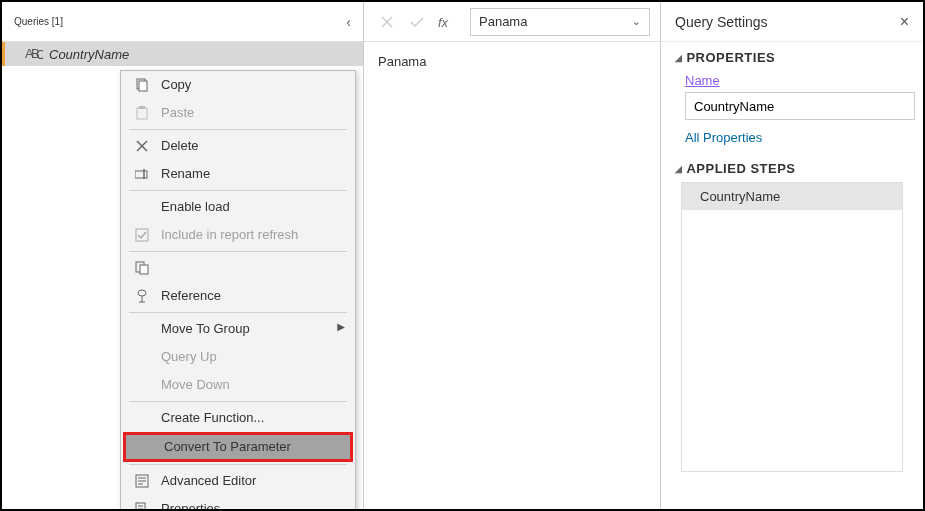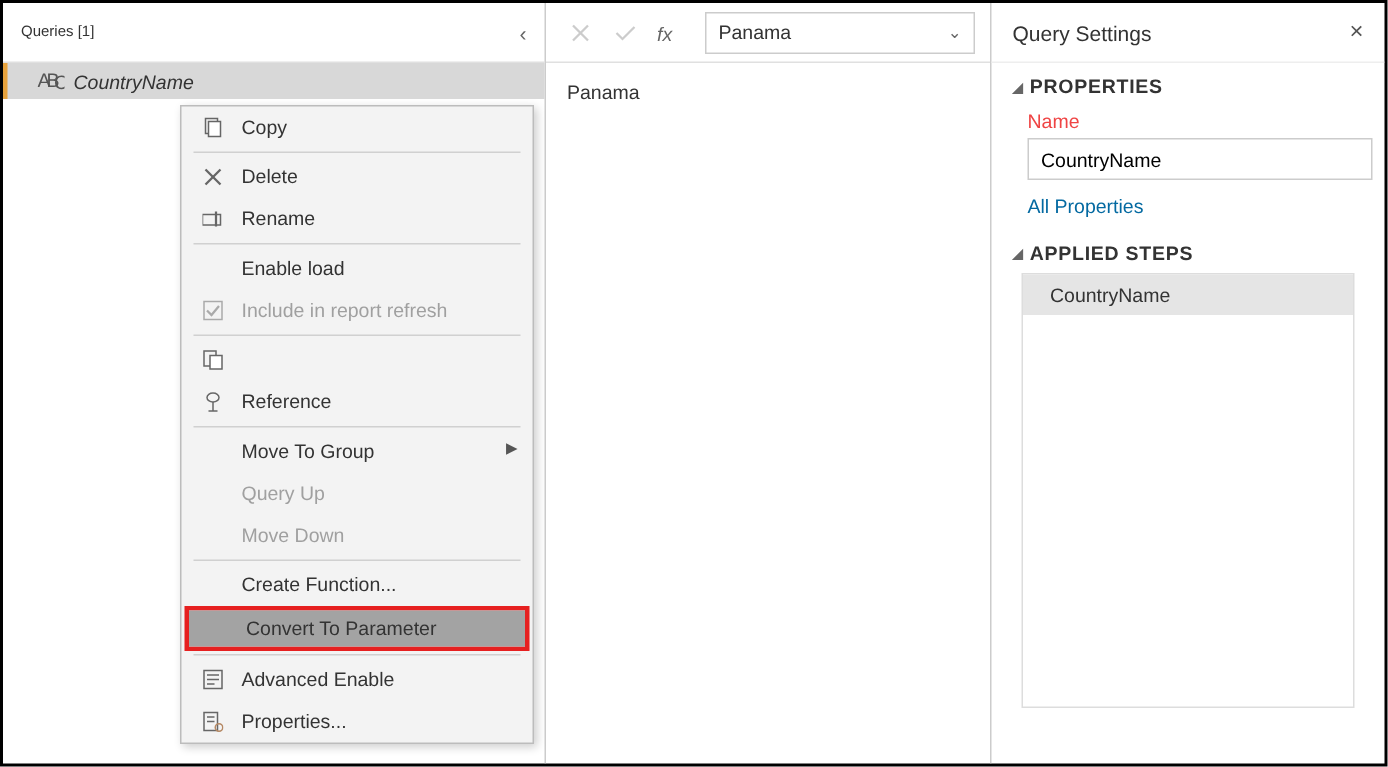--- a/index.html
+++ b/index.html
@@ -37,21 +37,21 @@
   .preview-area { padding: 12px 14px; color: #333; }
   
   
   .settings-panel { width: 262px; padding: 0; }
   .settings-header { height: 40px; display: flex; align-items: center; justify-content: space-between; padding: 0 14px; border-bottom: 1px solid #eee; }
   .settings-header-title { font-size: 14px; color: #333; }
   .close-btn { color: #555; cursor: pointer; font-size: 16px; }
   .section { padding: 8px 14px 4px 14px; }
   .section-header { display: flex; align-items: center; gap: 4px; font-weight: 600; color: #333; font-size: 12px; letter-spacing: 0.5px; }
   .section-caret { font-size: 9px; color: #666; }
-  .field-label { display: block; margin: 8px 0 4px 10px; color: #ef4444; }
+  .field-label { display: block; margin: 8px 0 4px 10px; color: #8b5cf6; text-decoration: underline; }
   .name-input { width: 230px; height: 28px; border: 1px solid #ccc; padding: 0 8px; margin-left: 10px; }
   .link { color: #0369a1; margin: 10px 0 4px 10px; display: inline-block; cursor: pointer; }
   .steps-list { margin: 6px 6px 0 6px; border: 1px solid #ddd; height: 290px; }
   .step-item { padding: 6px 18px; background: #e5e5e5; color: #333; }
   
   svg { display: block; }
 </style>
 </head>
 <body>
 
@@ -76,20 +76,29 @@
     <div class="context-menu">
       <div class="menu-item">
         <span class="menu-icon">
           <svg width="14" height="14" viewBox="0 0 14 14">
               <rect x="2" y="1" width="8" height="10" fill="none" stroke="#666" stroke-width="1"></rect>
               <rect x="4" y="3" width="8" height="10" fill="#fff" stroke="#666" stroke-width="1"></rect>
             </svg>
         </span>
         <span class="menu-label">Copy</span>
       </div>
+      <div class="menu-item disabled">
+        <span class="menu-icon">
+          <svg width="14" height="14" viewBox="0 0 14 14">
+              <rect x="2" y="2" width="10" height="11" fill="none" stroke="#bbb" stroke-width="1"></rect>
+              <rect x="4" y="0" width="6" height="3" fill="#bbb"></rect>
+            </svg>
+        </span>
+        <span class="menu-label">Paste</span>
+      </div>
       <div class="menu-sep"></div>
       <div class="menu-item">
         <span class="menu-icon">
           <svg width="12" height="12" viewBox="0 0 12 12">
               <line x1="1" y1="1" x2="11" y2="11" stroke="#666" stroke-width="1.5"></line>
               <line x1="11" y1="1" x2="1" y2="11" stroke="#666" stroke-width="1.5"></line>
             </svg>
         </span>
         <span class="menu-label">Delete</span>
       </div>
@@ -163,21 +172,21 @@
       <div class="menu-sep"></div>
       <div class="menu-item">
         <span class="menu-icon">
           <svg width="14" height="14" viewBox="0 0 14 14">
               <rect x="1" y="1" width="12" height="12" fill="none" stroke="#666" stroke-width="1"></rect>
               <line x1="3" y1="4" x2="11" y2="4" stroke="#666"></line>
               <line x1="3" y1="7" x2="11" y2="7" stroke="#666"></line>
               <line x1="3" y1="10" x2="8" y2="10" stroke="#666"></line>
             </svg>
         </span>
-        <span class="menu-label">Advanced Enable</span>
+        <span class="menu-label">Advanced Editor</span>
       </div>
       <div class="menu-item">
         <span class="menu-icon">
           <svg width="14" height="14" viewBox="0 0 14 14">
               <rect x="1" y="1" width="9" height="12" fill="none" stroke="#666" stroke-width="1"></rect>
               <line x1="3" y1="4" x2="8" y2="4" stroke="#666"></line>
               <line x1="3" y1="7" x2="8" y2="7" stroke="#666"></line>
               <circle cx="11" cy="11" r="2.5" fill="none" stroke="#b58863" stroke-width="1"></circle>
             </svg>
         </span>

